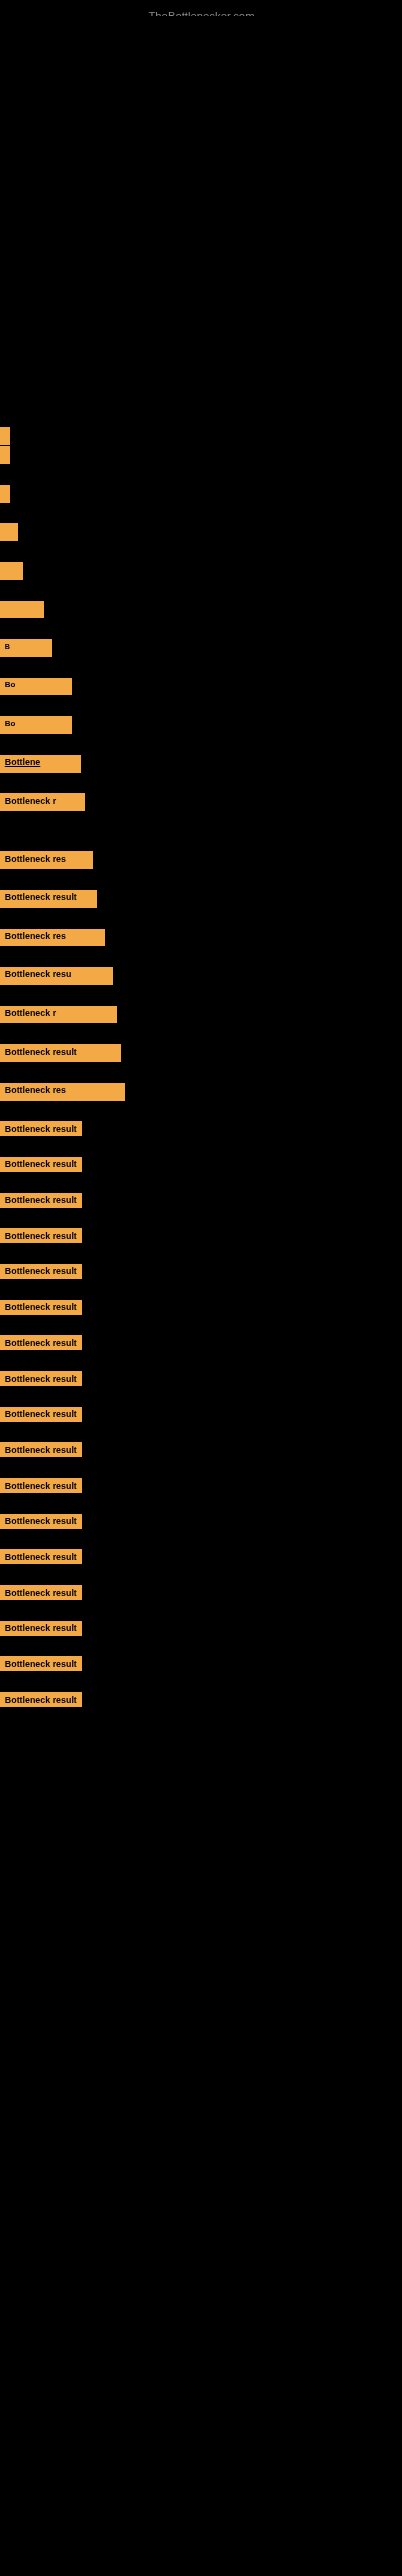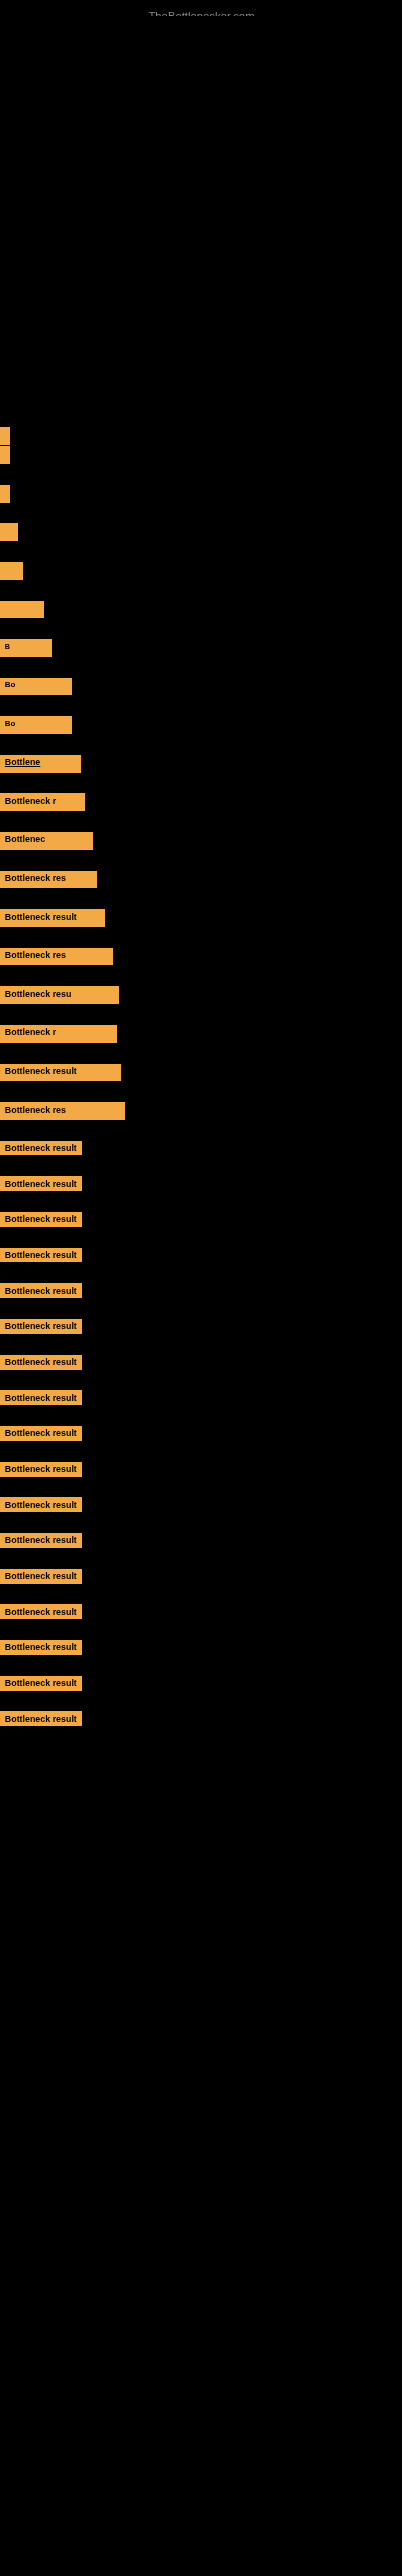--- a/index.html
+++ b/index.html
@@ -146,23 +146,20 @@
   </div>
   <div class="spacer"></div>
   <div class="result-item">
     <div class="result-label">Bottlene</div>
   </div>
   <div class="spacer"></div>
   <div class="result-item">
     <div class="result-label">Bottleneck r</div>
   </div>
   <div class="spacer"></div>
-  <div class="result-item">
-    <div class="result-label">Bottlenec</div>
-  </div>
   <div class="spacer"></div>
   <div class="result-item">
     <div class="result-label">Bottleneck res</div>
   </div>
   <div class="spacer"></div>
   <div class="result-item">
     <div class="result-label">Bottleneck result</div>
   </div>
   <div class="spacer"></div>
   <div class="result-item">

